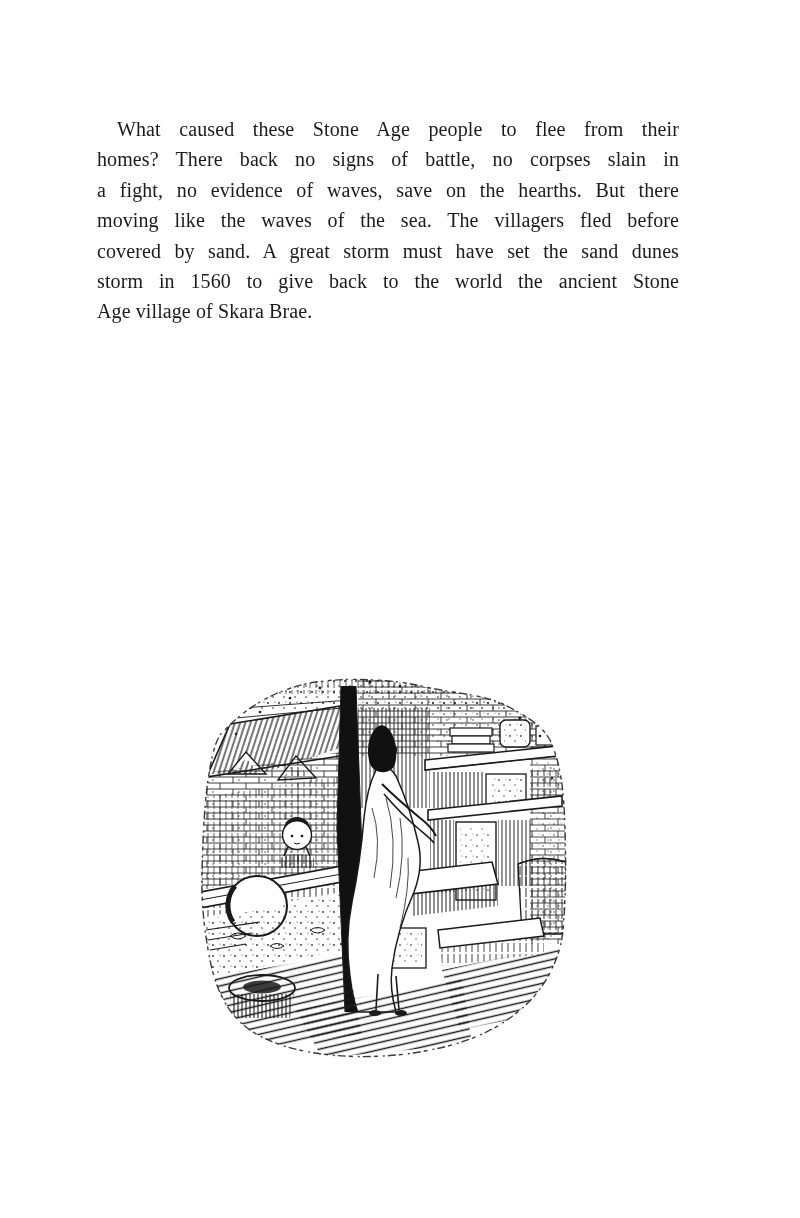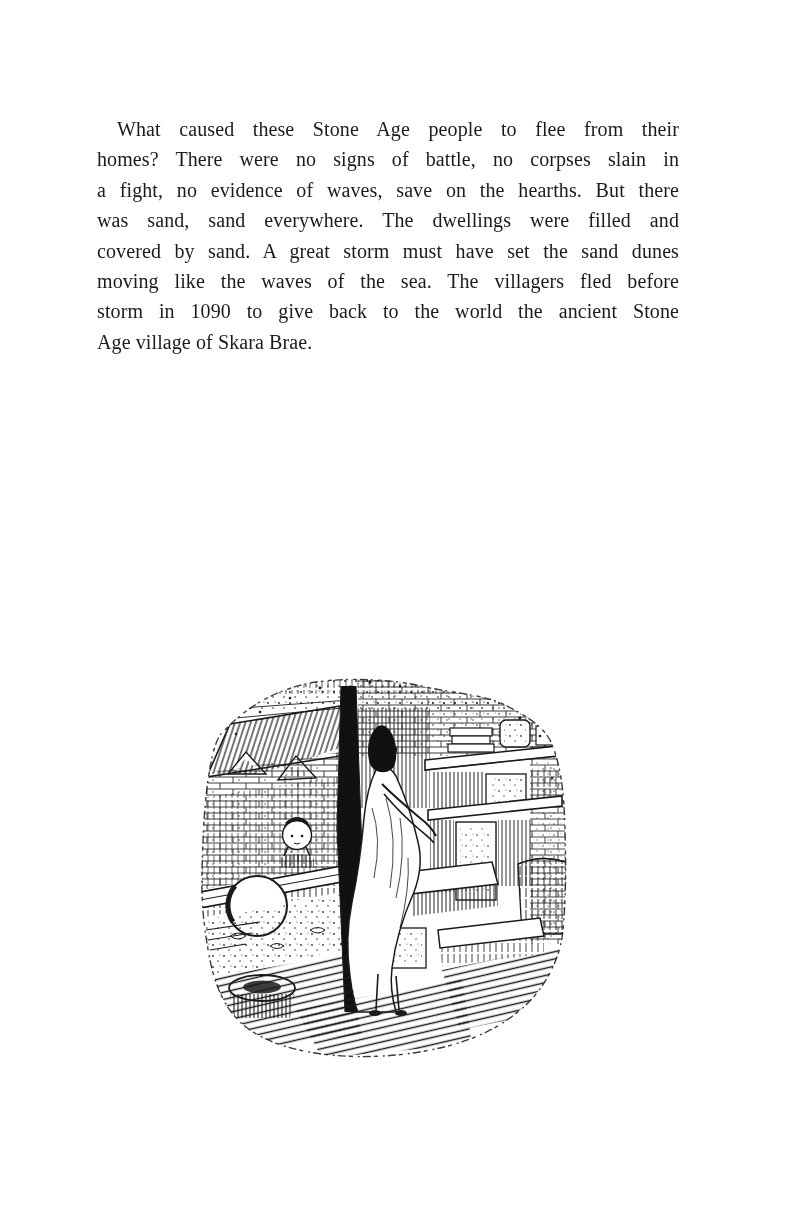--- a/index.html
+++ b/index.html
@@ -38,26 +38,25 @@
   }
   svg { display: block; }
 </style>
 </head>
 <body>
 
 <div id="page">
 
   <div id="text-block">
     <div class="line first">What caused these Stone Age people to flee from their</div>
-    <div class="line">homes? There were no signs of battle, no corpses slain in</div>
+    <div class="line">homes? There back no signs of battle, no corpses slain in</div>
     <div class="line">a fight, no evidence of waves, save on the hearths. But there</div>
-    <div class="line">was sand, sand everywhere. The dwellings were filled and</div>
+    <div class="line">moving like the waves of the sea. The villagers fled before</div>
     <div class="line">covered by sand. A great storm must have set the sand dunes</div>
-    <div class="line">moving like the waves of the sea. The villagers fled before</div>
-    <div class="line">storm in 1090 to give back to the world the ancient Stone</div>
+    <div class="line">storm in 1560 to give back to the world the ancient Stone</div>
     <div class="line last">Age village of Skara Brae.</div>
   </div>
 
   <div id="illustration-wrap">
     <svg width="368" height="380" viewBox="0 0 368 380" xmlns="http://www.w3.org/2000/svg">
       <desc>Pen-and-ink vignette of the excavated Stone Age village of Skara Brae: a woman stands beside a tall dark stone pillar inside a ruined dwelling; a child peeks over a low stone wall at left; stone shelves hold pots at right; a round quern stone and rubble lie in the foreground with hatched floor strokes.</desc>
       <defs>
 
         <pattern id="vh" width="4" height="9" patternUnits="userSpaceOnUse">
           <path d="M2,0 V9" stroke="#1a1a1a" stroke-width="1.1"></path>

